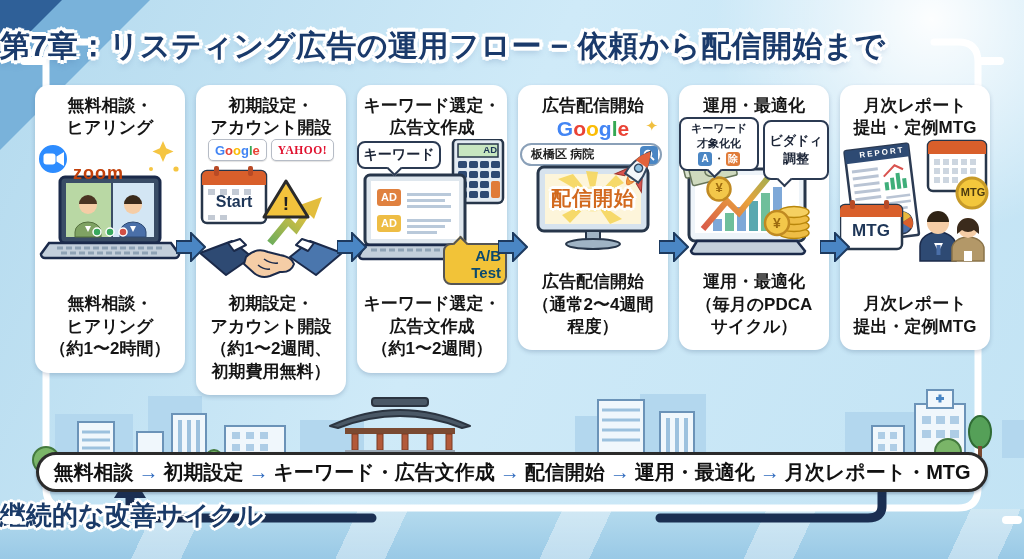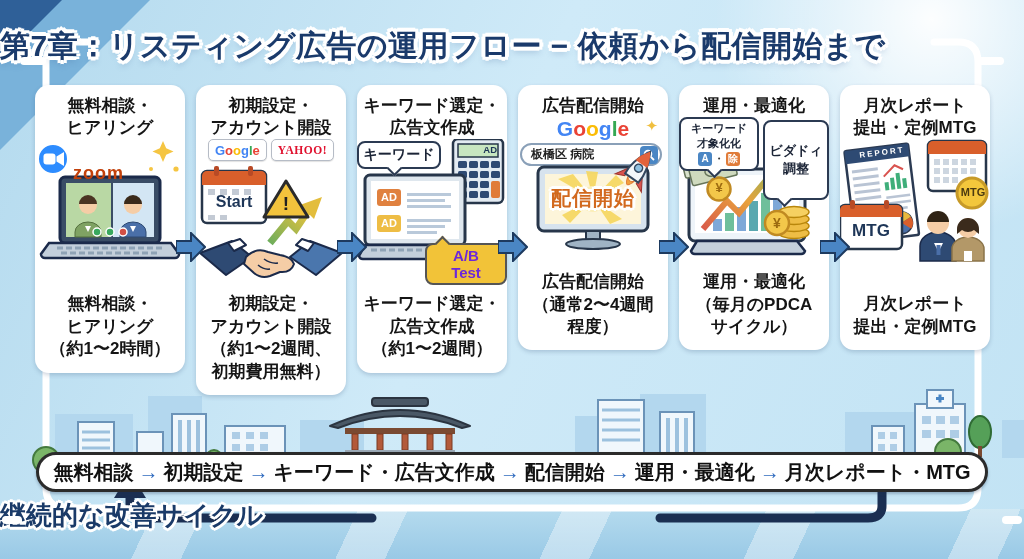--- a/index.html
+++ b/index.html
@@ -46,37 +46,37 @@
   .badge-yahoo{font-size:11.5px;font-weight:800;letter-spacing:.5px;color:#e0112e;font-family:"Liberation Serif",serif}
   .start-txt{left:6px;top:54px;width:64px;text-align:center;font-size:16px;color:#1d3557}
   .warn-mark{left:80px;top:54px;width:20px;text-align:center;font-size:19px;font-weight:900;color:#222}
   
   .bubble{background:#fff;border:2.5px solid #2b3a52;border-radius:8px;text-align:center;color:#1b2436}
   .tail{position:absolute;width:9px;height:9px;background:#fff;border-right:2.5px solid #2b3a52;border-bottom:2.5px solid #2b3a52;transform:rotate(45deg)}
   .kw-bubble{left:0;top:2px;width:80px;padding:3px 0;font-size:14px;font-weight:800}
   .kw-tail{left:30px;bottom:-7px}
   .calc-ad{left:98px;top:6px;width:42px;text-align:right;font-size:9.5px;font-weight:800;color:#1d3557;padding-right:3px}
   .ad-chip{width:24px;height:17px;border-radius:3px;color:#fff;font-size:11px;font-weight:800;text-align:center;line-height:17px}
-  .ab-bubble{right:0;bottom:4px;width:52px;background:#f2c338;border:2px solid #555;border-radius:8px;font-size:15px;font-weight:800;text-align:center;color:#6d28d9;padding:2px 13px}
+  .ab-bubble{right:0;bottom:4px;width:52px;background:#f2c338;border:2px solid #555;border-radius:8px;font-size:15px;font-weight:800;text-align:right;color:#0c4a6e;padding:2px 4px}
   .ab-tail{left:10px;top:-7px;background:#f2c338;border:none;border-left:2px solid #555;border-top:2px solid #555}
   
   .glogo{left:0;top:0;width:150px;text-align:center;font-size:21px;font-weight:800}
   .sparkle4{right:10px;top:0;color:#f0bf3f;font-size:15px}
   .searchpill{left:2px;top:26px;width:142px;height:23px;background:#fff;border:2px solid #8aa0b8;border-radius:12px;display:flex;align-items:center;justify-content:space-between;box-sizing:border-box;padding:0 2px 0 9px}
   .query{font-size:12px;font-weight:700;color:#222}
   .magbox{width:18px;height:18px;border-radius:4px;background:#4a86c4;display:flex;align-items:center;justify-content:center}
   .launch{left:8px;top:70px;width:134px;text-align:center;font-size:20px;font-weight:900;color:#d2691e;letter-spacing:1px}
   
   .b5a{left:0;top:0;width:76px;padding:2px 0 3px;font-size:11px;font-weight:800}
   .b5a .row{display:flex;justify-content:center;align-items:center;gap:2px;margin-top:1px}
   .sq{width:14px;height:14px;border-radius:3px;color:#fff;font-size:10px;font-weight:800;line-height:14px;text-align:center}
   .sq-a{background:#4a86c4}.sq-j{background:#e07b39}
   .dot5{font-size:10px;color:#333}
   .b5a-tail{left:28px;bottom:-7px}
-  .b5b{right:0;top:3px;width:62px;padding:20px 0;font-size:13px;font-weight:800}
+  .b5b{right:0;top:3px;width:62px;padding:10px 0;font-size:13px;font-weight:800}
   .b5b-tail{left:14px;bottom:-7px}
   .yen{color:#9c6a10;font-weight:900;text-align:center}
   
   .report-t{left:12px;top:9px;width:60px;text-align:center;color:#fff;font-size:8px;letter-spacing:2px;transform:rotate(-7deg)}
   .mtg-badge-t{left:117px;top:47px;width:32px;text-align:center;font-size:11px;color:#4a3a10}
   .mtg-cal-t{left:0;top:82px;width:62px;text-align:center;font-size:17px;color:#1d3557}
 
   
   .gap-arrow{top:232px;z-index:2}
 

